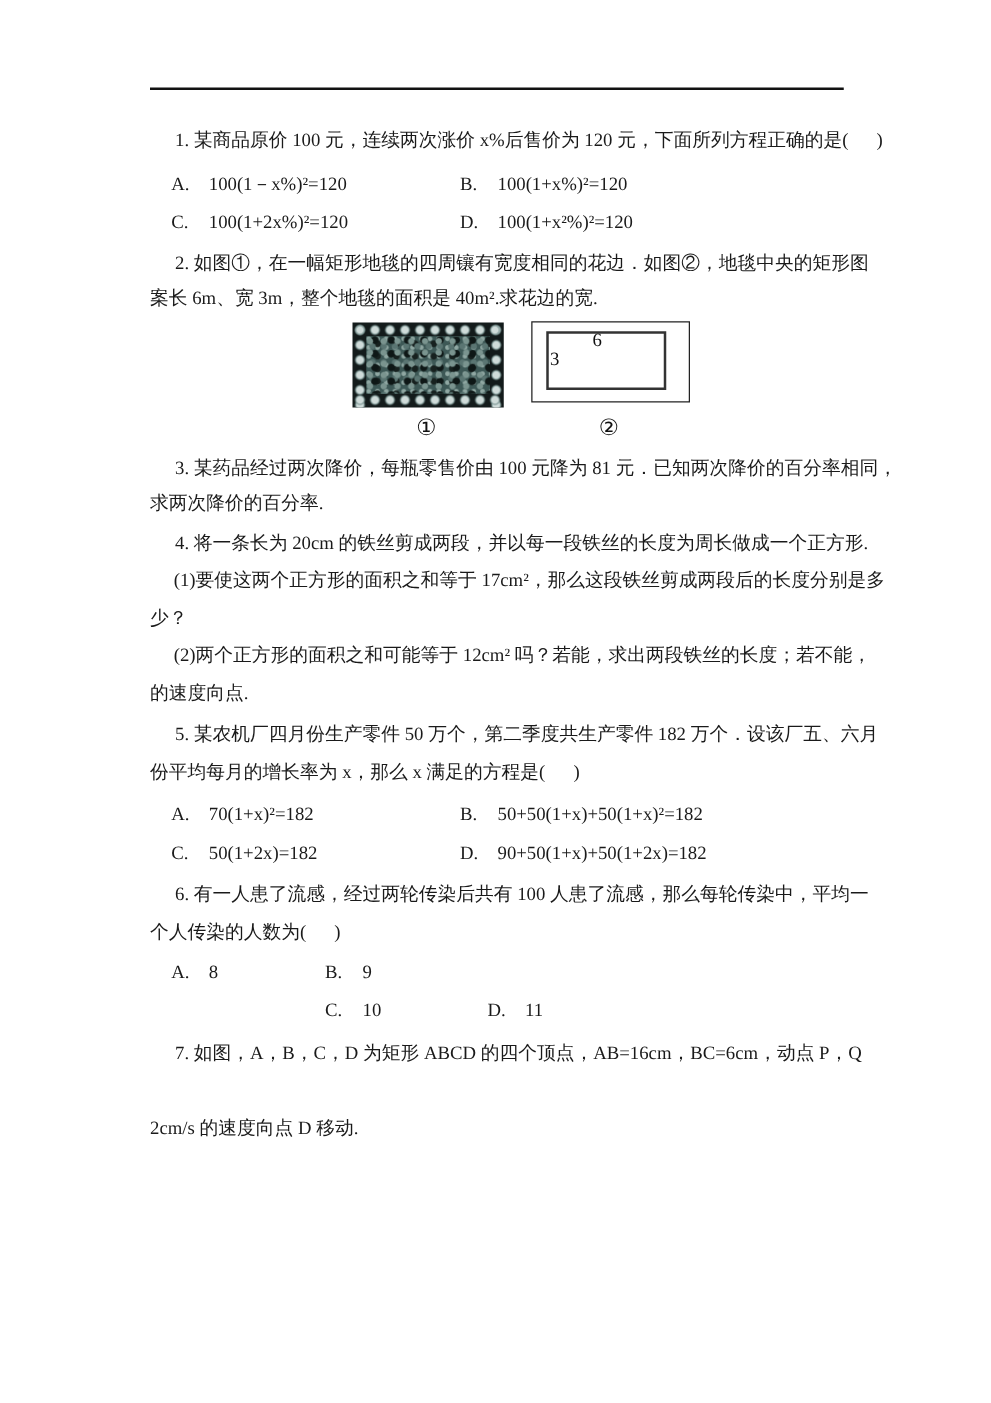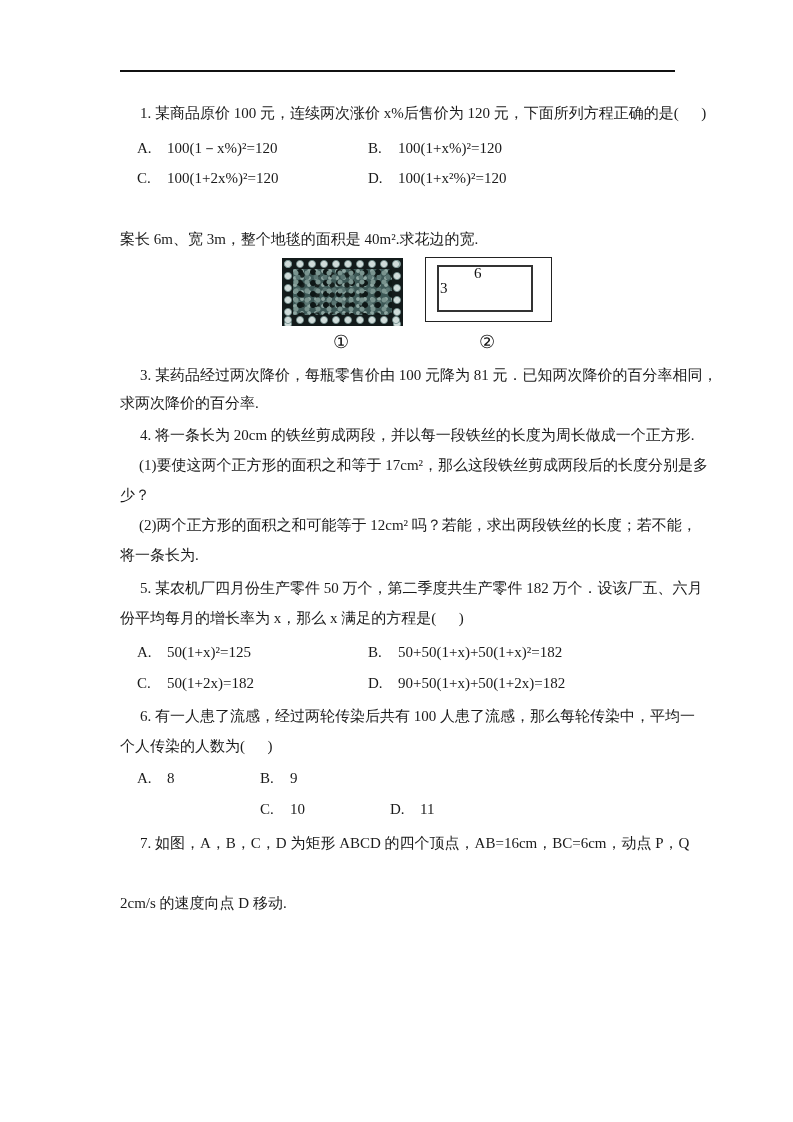--- a/index.html
+++ b/index.html
@@ -87,45 +87,46 @@
 <div id="page">
 
   <div class="rule"></div>
 
   <div class="line stem" style="top:104px">1. 某商品原价 100 元，连续两次涨价 x%后售价为 120 元，下面所列方程正确的是(&nbsp;&nbsp;&nbsp;&nbsp;&nbsp;&nbsp;)</div>
   <div class="opt" style="left:137px;top:139px"><span class="opt-label">A.</span><span>100(1－x%)²=120</span></div>
   <div class="opt" style="left:368px;top:139px"><span class="opt-label">B.</span><span>100(1+x%)²=120</span></div>
   <div class="opt" style="left:137px;top:169px"><span class="opt-label">C.</span><span>100(1+2x%)²=120</span></div>
   <div class="opt" style="left:368px;top:169px"><span class="opt-label">D.</span><span>100(1+x²%)²=120</span></div>
 
+  <div class="line stem" style="top:202px">2. 如图①，在一幅矩形地毯的四周镶有宽度相同的花边．如图②，地毯中央的矩形图</div>
   <div class="line cont" style="top:230px">案长 6m、宽 3m，整个地毯的面积是 40m².求花边的宽.</div>
 
   <div class="carpet">
     <div class="carpet-center"></div>
   </div>
   <div class="caption" style="left:333px;top:332px">①</div>
 
   <div class="fig2-outer"></div>
   <div class="fig2-inner"></div>
   <div class="fig2-num" style="left:474px;top:265px">6</div>
   <div class="fig2-num" style="left:440px;top:280px">3</div>
   <div class="caption" style="left:479px;top:332px">②</div>
 
   <div class="line stem" style="top:366px">3. 某药品经过两次降价，每瓶零售价由 100 元降为 81 元．已知两次降价的百分率相同，</div>
   <div class="line cont" style="top:394px">求两次降价的百分率.</div>
 
   <div class="line stem" style="top:426px">4. 将一条长为 20cm 的铁丝剪成两段，并以每一段铁丝的长度为周长做成一个正方形.</div>
   <div class="line part" style="top:456px">(1)要使这两个正方形的面积之和等于 17cm²，那么这段铁丝剪成两段后的长度分别是多</div>
   <div class="line cont" style="top:486px">少？</div>
   <div class="line part" style="top:516px">(2)两个正方形的面积之和可能等于 12cm² 吗？若能，求出两段铁丝的长度；若不能，</div>
-  <div class="line cont" style="top:546px">将一条长为.</div>
+  <div class="line cont" style="top:546px">的速度向点.</div>
 
   <div class="line stem" style="top:579px">5. 某农机厂四月份生产零件 50 万个，第二季度共生产零件 182 万个．设该厂五、六月</div>
   <div class="line cont" style="top:609px">份平均每月的增长率为 x，那么 x 满足的方程是(&nbsp;&nbsp;&nbsp;&nbsp;&nbsp;&nbsp;)</div>
-  <div class="opt" style="left:137px;top:643px"><span class="opt-label">A.</span><span>50(1+x)²=125</span></div>
+  <div class="opt" style="left:137px;top:643px"><span class="opt-label">A.</span><span>70(1+x)²=182</span></div>
   <div class="opt" style="left:368px;top:643px"><span class="opt-label">B.</span><span>50+50(1+x)+50(1+x)²=182</span></div>
   <div class="opt" style="left:137px;top:674px"><span class="opt-label">C.</span><span>50(1+2x)=182</span></div>
   <div class="opt" style="left:368px;top:674px"><span class="opt-label">D.</span><span>90+50(1+x)+50(1+2x)=182</span></div>
 
   <div class="line stem" style="top:707px">6. 有一人患了流感，经过两轮传染后共有 100 人患了流感，那么每轮传染中，平均一</div>
   <div class="line cont" style="top:737px">个人传染的人数为(&nbsp;&nbsp;&nbsp;&nbsp;&nbsp;&nbsp;)</div>
   <div class="opt" style="left:137px;top:769px"><span class="opt-label">A.</span><span>8</span></div>
   <div class="opt" style="left:260px;top:769px"><span class="opt-label">B.</span><span>9</span></div>
   <div class="opt" style="left:260px;top:800px"><span class="opt-label">C.</span><span>10</span></div>
   <div class="opt" style="left:390px;top:800px"><span class="opt-label">D.</span><span>11</span></div>

